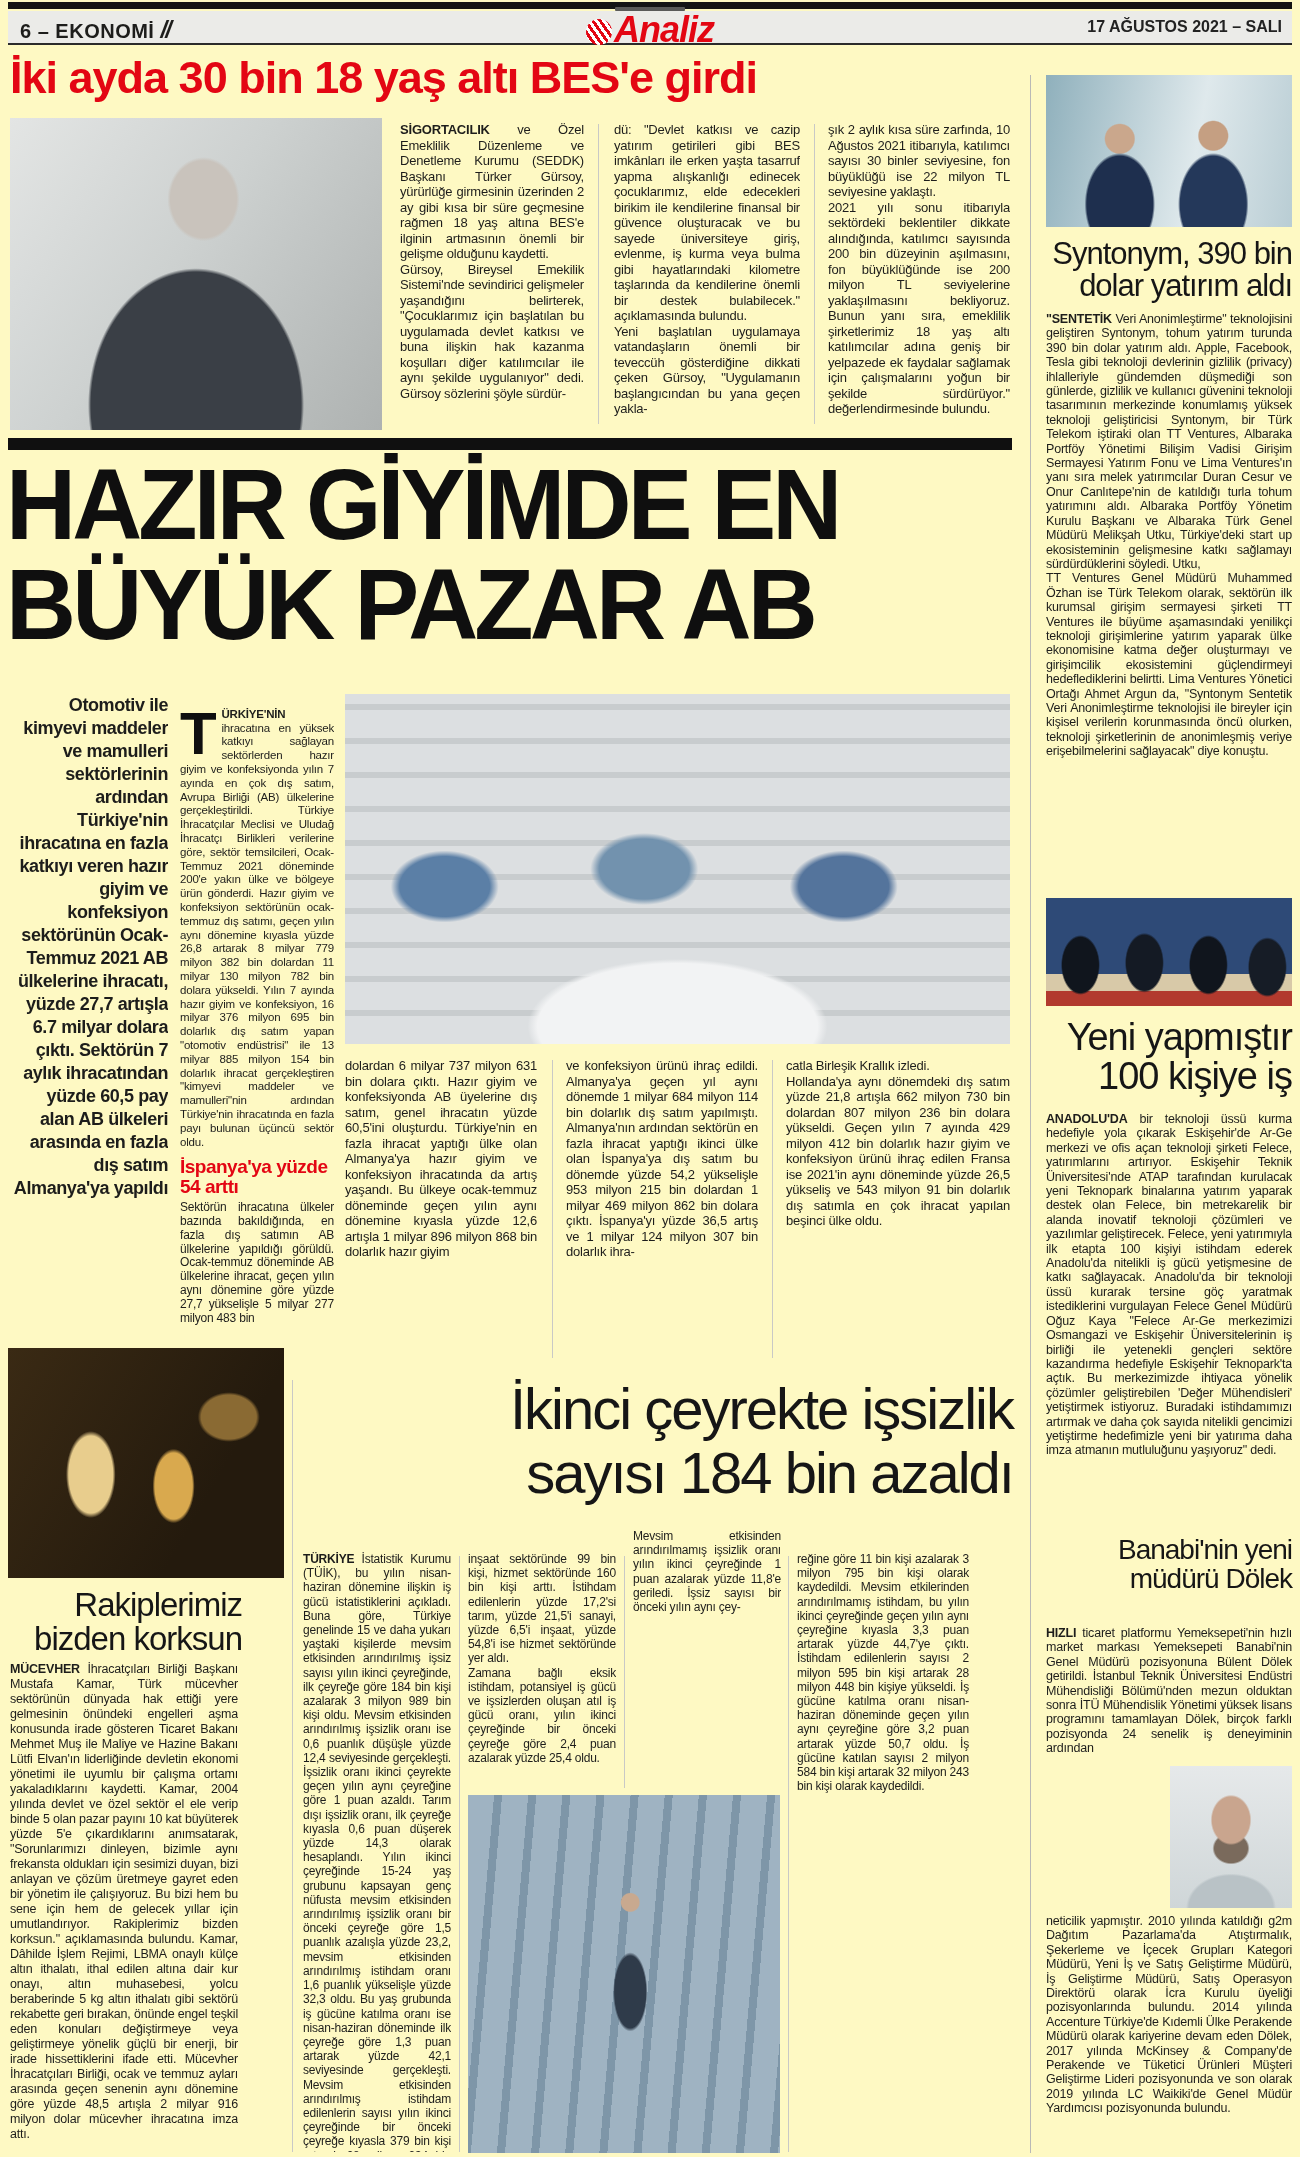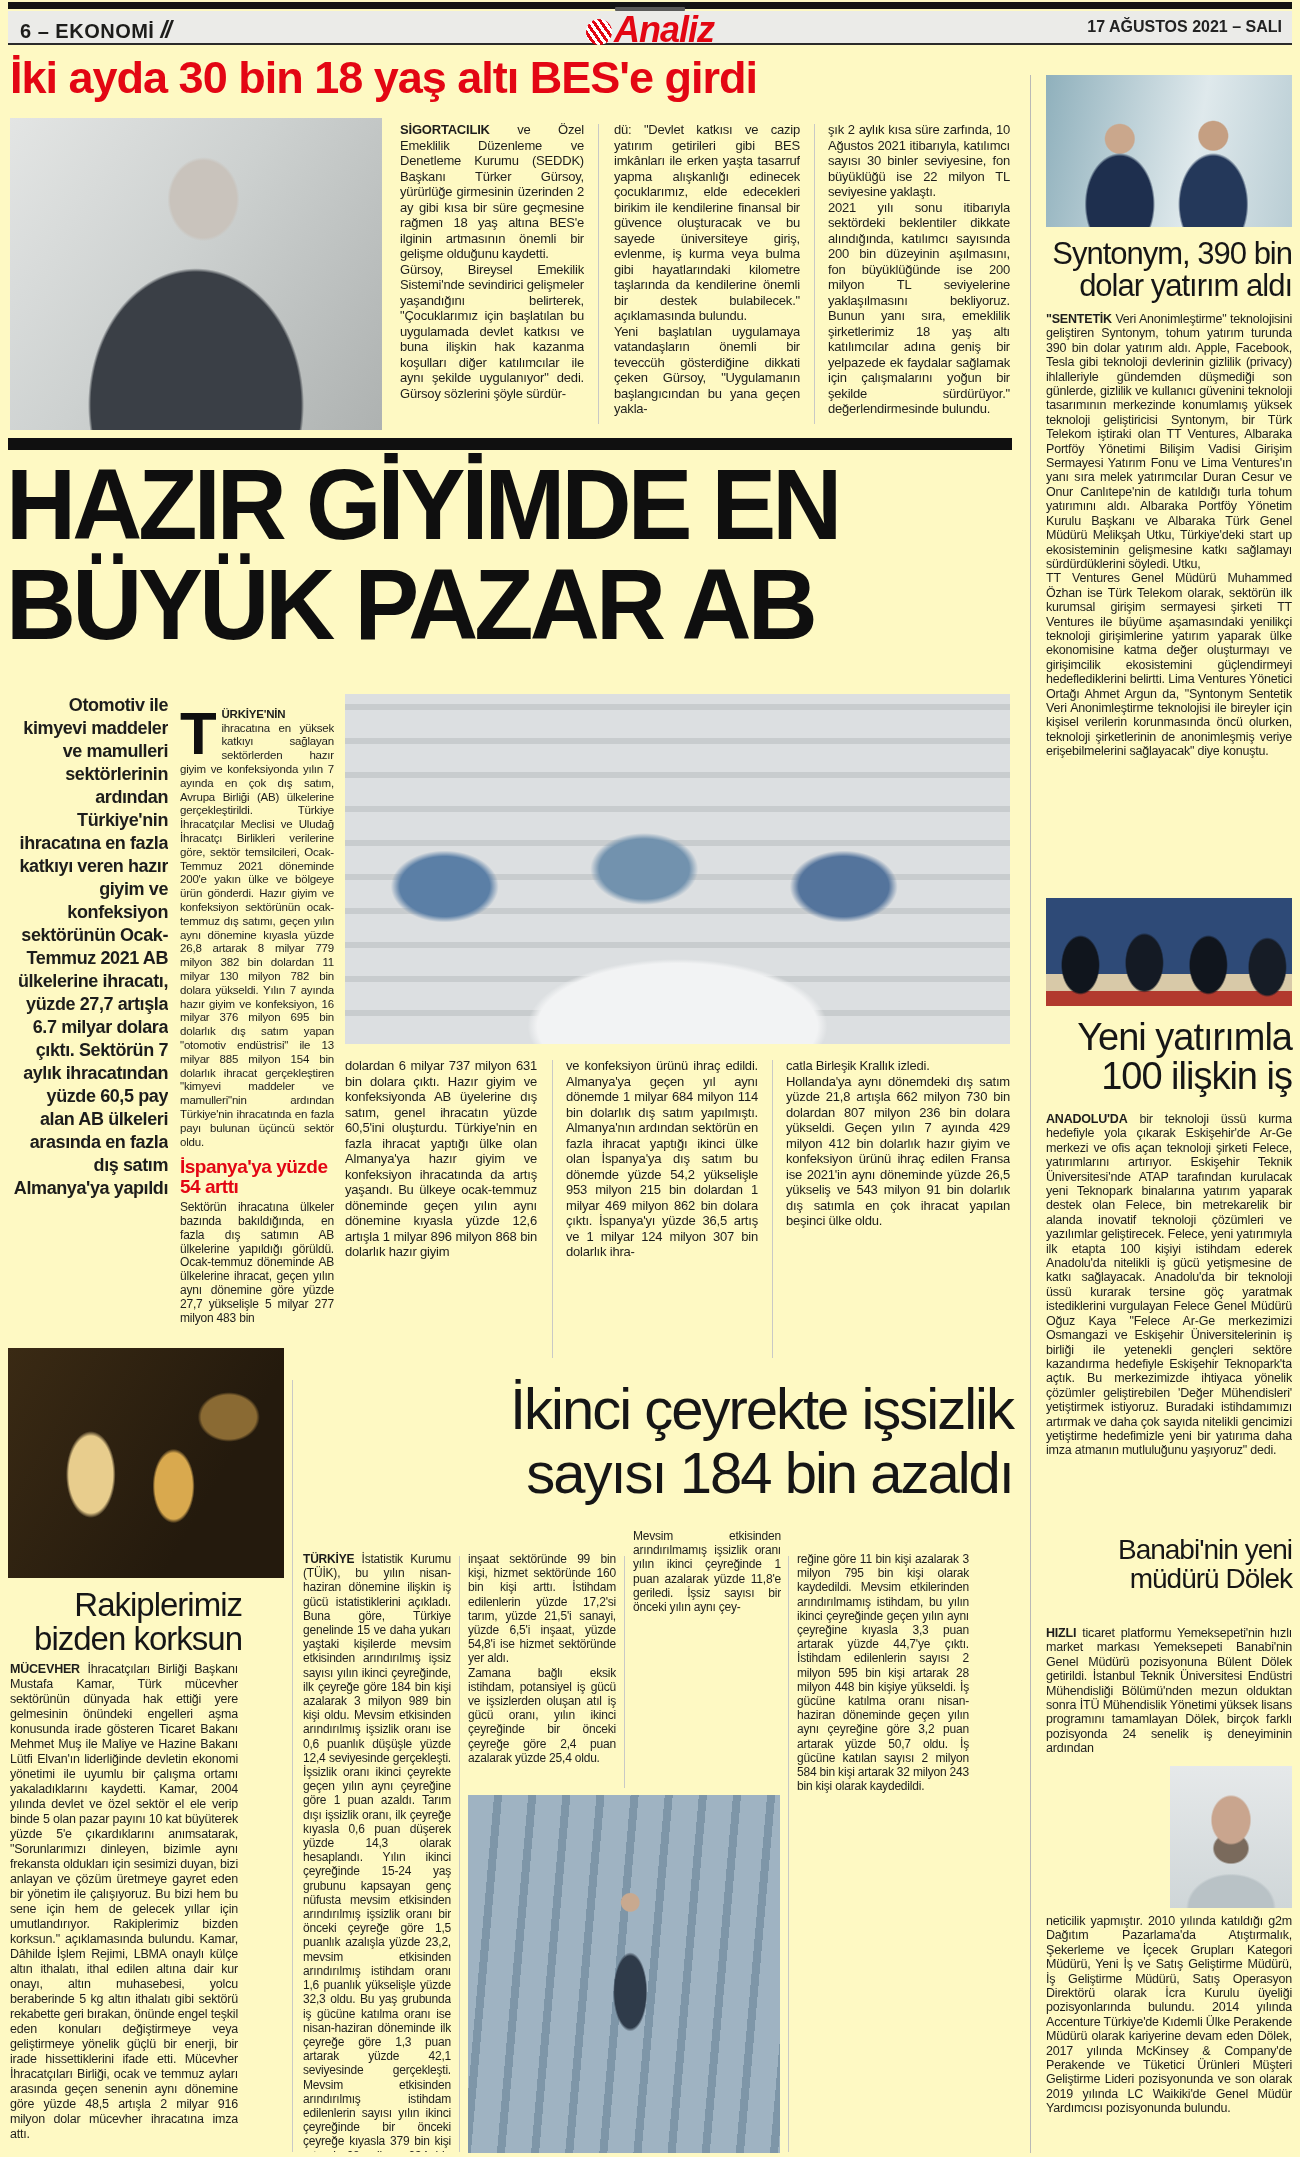--- a/index.html
+++ b/index.html
@@ -124,21 +124,21 @@
 Hollanda'ya aynı dönemdeki dış satım yüzde 21,8 artışla 662 milyon 730 bin dolardan 807 milyon 236 bin dolara yükseldi. Geçen yılın 7 ayında 429 milyon 412 bin dolarlık hazır giyim ve konfeksiyon ürünü ihraç edilen Fransa ise 2021'in aynı döneminde yüzde 26,5 yükseliş ve 543 milyon 91 bin dolarlık dış satımla en çok ihracat yapılan beşinci ülke oldu.</p>
 
   <div class="rule-v" style="left:1030px;top:75px;height:2078px;background:#b9b9b6;"></div>
 
   <div class="ph ph-duo" style="left:1046px;top:75px;width:246px;height:152px;"></div>
   <div class="abs hl" style="left:1046px;top:238px;width:246px;font-size:31px;">Syntonym, 390 bin dolar yatırım aldı</div>
   <p class="body abs" style="left:1046px;top:312px;width:246px;height:578px;font-size:12.5px;line-height:14.4px;"><b class="lead">"SENTETİK</b><span> Veri Anonimleştirme" teknolojisini geliştiren Syntonym, tohum yatırım turunda 390 bin dolar yatırım aldı. Apple, Facebook, Tesla gibi teknoloji devlerinin gizlilik (privacy) ihlalleriyle gündemden düşmediği son günlerde, gizlilik ve kullanıcı güvenini teknoloji tasarımının merkezinde konumlamış yüksek teknoloji geliştiricisi Syntonym, bir Türk Telekom iştiraki olan TT Ventures, Albaraka Portföy Yönetimi Bilişim Vadisi Girişim Sermayesi Yatırım Fonu ve Lima Ventures'ın yanı sıra melek yatırımcılar Duran Cesur ve Onur Canlıtepe'nin de katıldığı turla tohum yatırımını aldı. Albaraka Portföy Yönetim Kurulu Başkanı ve Albaraka Türk Genel Müdürü Melikşah Utku, Türkiye'deki start up ekosisteminin gelişmesine katkı sağlamayı sürdürdüklerini söyledi. Utku,
 TT Ventures Genel Müdürü Muhammed Özhan ise Türk Telekom olarak, sektörün ilk kurumsal girişim sermayesi şirketi TT Ventures ile büyüme aşamasındaki yenilikçi teknoloji girişimlerine yatırım yaparak ülke ekonomisine katma değer oluşturmayı ve girişimcilik ekosistemini güçlendirmeyi hedeflediklerini belirtti. Lima Ventures Yönetici Ortağı Ahmet Argun da, "Syntonym Sentetik Veri Anonimleştirme teknolojisi ile bireyler için kişisel verilerin korunmasında öncü olurken, teknoloji şirketlerinin de anonimleşmiş veriye erişebilmelerini sağlayacak" diye konuştu.</span></p>
   <div class="ph ph-signing" style="left:1046px;top:898px;width:246px;height:108px;"></div>
 
-  <div class="abs hl" style="left:1046px;top:1018px;width:246px;font-size:38px;">Yeni yatırımla 100 ilişkin iş</div>
+  <div class="abs hl" style="left:1046px;top:1018px;width:246px;font-size:38px;">Yeni yapmıştır 100 kişiye iş</div>
   <p class="body abs" style="left:1046px;top:1112px;width:246px;height:414px;font-size:12.5px;line-height:14.4px;"><b class="lead">ANADOLU'DA</b><span> bir teknoloji üssü kurma hedefiyle yola çıkarak Eskişehir'de Ar-Ge merkezi ve ofis açan teknoloji şirketi Felece, yatırımlarını artırıyor. Eskişehir Teknik Üniversitesi'nde ATAP tarafından kurulacak yeni Teknopark binalarına yatırım yaparak destek olan Felece, bin metrekarelik bir alanda inovatif teknoloji çözümleri ve yazılımlar geliştirecek. Felece, yeni yatırımıyla ilk etapta 100 kişiyi istihdam ederek Anadolu'da nitelikli iş gücü yetişmesine de katkı sağlayacak. Anadolu'da bir teknoloji üssü kurarak tersine göç yaratmak istediklerini vurgulayan Felece Genel Müdürü Oğuz Kaya "Felece Ar-Ge merkezimizi Osmangazi ve Eskişehir Üniversitelerinin iş birliği ile yetenekli gençleri sektöre kazandırma hedefiyle Eskişehir Teknopark'ta açtık. Bu merkezimizde ihtiyaca yönelik çözümler geliştirebilen 'Değer Mühendisleri' yetiştirmek istiyoruz. Buradaki istihdamımızı artırmak ve daha çok sayıda nitelikli gencimizi yetiştirme hedefimizle yeni bir yatırıma daha imza atmanın mutluluğunu yaşıyoruz" dedi.</span></p>
 
   <div class="abs hl" style="left:1046px;top:1536px;width:246px;font-size:28px;">Banabi'nin yeni müdürü Dölek</div>
   <p class="body abs" style="left:1046px;top:1626px;width:246px;height:136px;font-size:12.5px;line-height:14.4px;"><b class="lead">HIZLI</b><span> ticaret platformu Yemeksepeti'nin hızlı market markası Yemeksepeti Banabi'nin Genel Müdürü pozisyonuna Bülent Dölek getirildi. İstanbul Teknik Üniversitesi Endüstri Mühendisliği Bölümü'nden mezun olduktan sonra İTÜ Mühendislik Yönetimi yüksek lisans programını tamamlayan Dölek, birçok farklı pozisyonda 24 senelik iş deneyiminin ardından</span></p>
   <div class="ph ph-portrait" style="left:1170px;top:1766px;width:122px;height:142px;"></div>
   <p class="body abs" style="left:1046px;top:1914px;width:246px;height:240px;font-size:12.5px;line-height:14.4px;">neticilik yapmıştır. 2010 yılında katıldığı g2m Dağıtım Pazarlama'da Atıştırmalık, Şekerleme ve İçecek Grupları Kategori Müdürü, Yeni İş ve Satış Geliştirme Müdürü, İş Geliştirme Müdürü, Satış Operasyon Direktörü olarak İcra Kurulu üyeliği pozisyonlarında bulundu. 2014 yılında Accenture Türkiye'de Kıdemli Ülke Perakende Müdürü olarak kariyerine devam eden Dölek, 2017 yılında McKinsey &amp; Company'de Perakende ve Tüketici Ürünleri Müşteri Geliştirme Lideri pozisyonunda ve son olarak 2019 yılında LC Waikiki'de Genel Müdür Yardımcısı pozisyonunda bulundu.</p>
 
   <div class="ph ph-jewelry" style="left:8px;top:1348px;width:276px;height:230px;"></div>
   <div class="abs hl" style="left:10px;top:1588px;width:232px;font-size:33px;">Rakiplerimiz bizden korksun</div>
   <p class="body abs" style="left:10px;top:1662px;width:228px;height:492px;font-size:12.5px;line-height:15px;"><b class="lead">MÜCEVHER</b><span> İhracatçıları Birliği Başkanı Mustafa Kamar, Türk mücevher sektörünün dünyada hak ettiği yere gelmesinin önündeki engelleri aşma konusunda irade gösteren Ticaret Bakanı Mehmet Muş ile Maliye ve Hazine Bakanı Lütfi Elvan'ın liderliğinde devletin ekonomi yönetimi ile uyumlu bir çalışma ortamı yakaladıklarını kaydetti. Kamar, 2004 yılında devlet ve özel sektör el ele verip binde 5 olan pazar payını 10 kat büyüterek yüzde 5'e çıkardıklarını anımsatarak, "Sorunlarımızı dinleyen, bizimle aynı frekansta oldukları için sesimizi duyan, bizi anlayan ve çözüm üretmeye gayret eden bir yönetim ile çalışıyoruz. Bu bizi hem bu sene için hem de gelecek yıllar için umutlandırıyor. Rakiplerimiz bizden korksun." açıklamasında bulundu. Kamar, Dâhilde İşlem Rejimi, LBMA onaylı külçe altın ithalatı, ithal edilen altına dair kur onayı, altın muhasebesi, yolcu beraberinde 5 kg altın ithalatı gibi sektörü rekabette geri bırakan, önünde engel teşkil eden konuları değiştirmeye veya geliştirmeye yönelik güçlü bir enerji, bir irade hissettiklerini ifade etti. Mücevher İhracatçıları Birliği, ocak ve temmuz ayları arasında geçen senenin aynı dönemine göre yüzde 48,5 artışla 2 milyar 916 milyon dolar mücevher ihracatına imza attı.</span></p>

